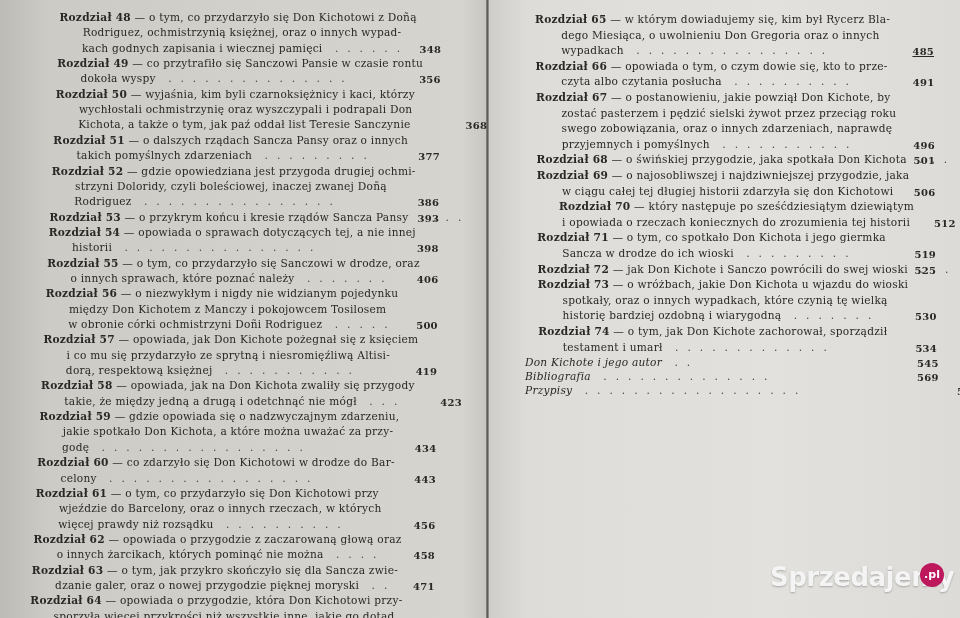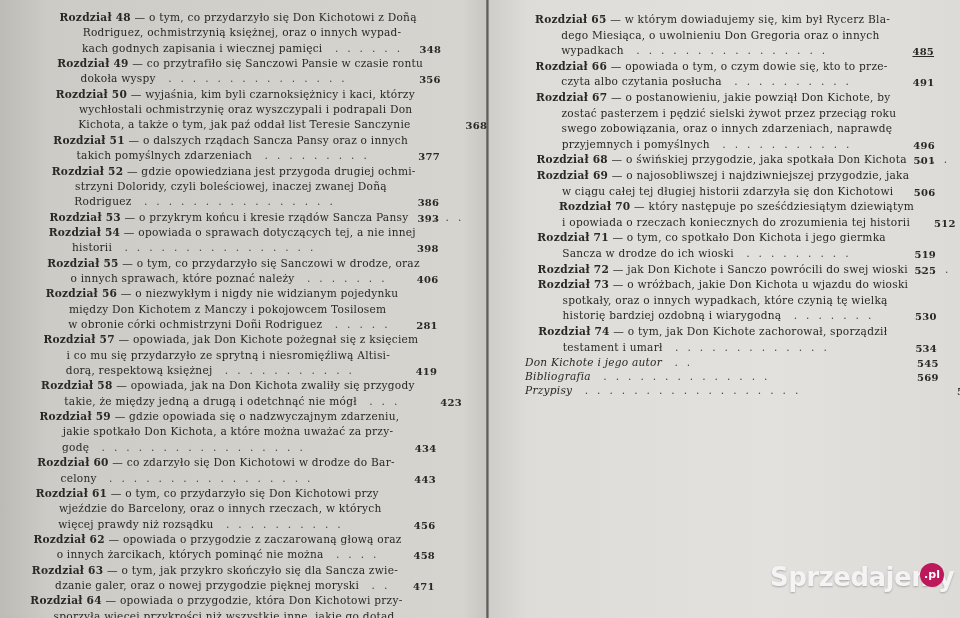--- a/index.html
+++ b/index.html
@@ -73,21 +73,21 @@
     <span class="pg" style="top: 210.55px; left: 417.485px;">393</span>
     <div class="line" style="position: absolute; top: 224.9px; left: 48.755px;"><span class="lbl">Rozdział 54</span> <span>— opowiada o sprawach dotyczących tej, a nie innej</span></div>
     <div class="line" style="position: absolute; top: 240.25px; left: 71.9875px;"><span>historii</span><span class="dots"> ................</span></div>
     <span class="pg" style="top: 241.25px; left: 417.117px;">398</span>
     <div class="line" style="position: absolute; top: 255.6px; left: 47.22px;"><span class="lbl">Rozdział 55</span> <span>— o tym, co przydarzyło się Sanczowi w drodze, oraz</span></div>
     <div class="line" style="position: absolute; top: 270.95px; left: 70.4525px;"><span>o innych sprawach, które poznać należy</span><span class="dots"> .......</span></div>
     <span class="pg" style="top: 271.95px; left: 416.749px;">406</span>
     <div class="line" style="position: absolute; top: 286.3px; left: 45.685px;"><span class="lbl">Rozdział 56</span> <span>— o niezwykłym i nigdy nie widzianym pojedynku</span></div>
     <div class="line" style="position: absolute; top: 301.65px; left: 68.9175px;"><span>między Don Kichotem z Manczy i pokojowcem Tosilosem</span></div>
     <div class="line" style="position: absolute; top: 317px; left: 68.15px;"><span>w obronie córki ochmistrzyni Doñi Rodriguez</span><span class="dots"> .....</span></div>
-    <span class="pg" style="top: 318px; left: 416.196px;">281</span>
+    <span class="pg" style="top: 318px; left: 416.196px;">500</span>
     <div class="line" style="position: absolute; top: 332.35px; left: 43.3825px;"><span class="lbl">Rozdział 57</span> <span>— opowiada, jak Don Kichote pożegnał się z księciem</span></div>
     <div class="line" style="position: absolute; top: 347.7px; left: 66.615px;"><span>i co mu się przydarzyło ze sprytną i niesromięźliwą Altisi-</span></div>
     <div class="line" style="position: absolute; top: 363.05px; left: 65.8475px;"><span>dorą, respektową księżnej</span><span class="dots"> ...........</span></div>
     <span class="pg" style="top: 364.05px; left: 415.643px;">419</span>
     <div class="line" style="position: absolute; top: 378.4px; left: 41.08px;"><span class="lbl">Rozdział 58</span> <span>— opowiada, jak na Don Kichota zwaliły się przygody</span></div>
     <div class="line" style="position: absolute; top: 393.75px; left: 64.3125px;"><span>takie, że między jedną a drugą i odetchnąć nie mógł</span><span class="dots"> ...</span></div>
     <span class="pg" style="top: 394.75px; left: 415.275px; margin-left: 25px;">423</span>
     <div class="line" style="position: absolute; top: 409.1px; left: 39.545px;"><span class="lbl">Rozdział 59</span> <span>— gdzie opowiada się o nadzwyczajnym zdarzeniu,</span></div>
     <div class="line" style="position: absolute; top: 424.45px; left: 62.7775px;"><span>jakie spotkało Don Kichota, a które można uważać za przy-</span></div>
     <div class="line" style="position: absolute; top: 439.8px; left: 62.01px;"><span>godę</span><span class="dots"> .................</span></div>

